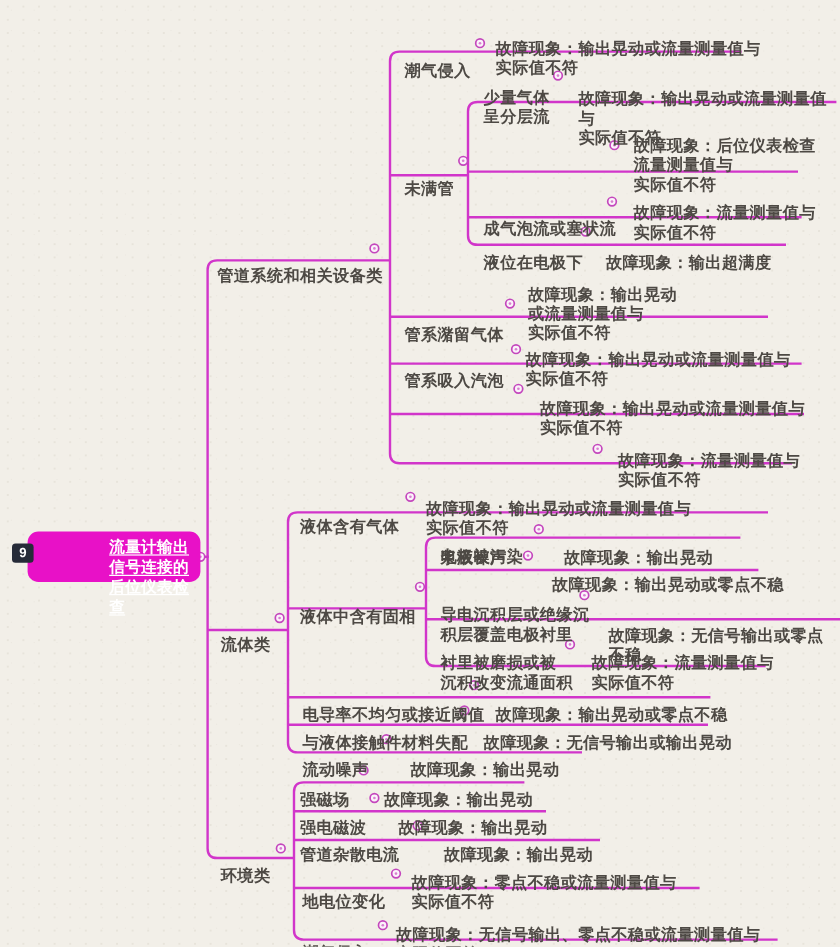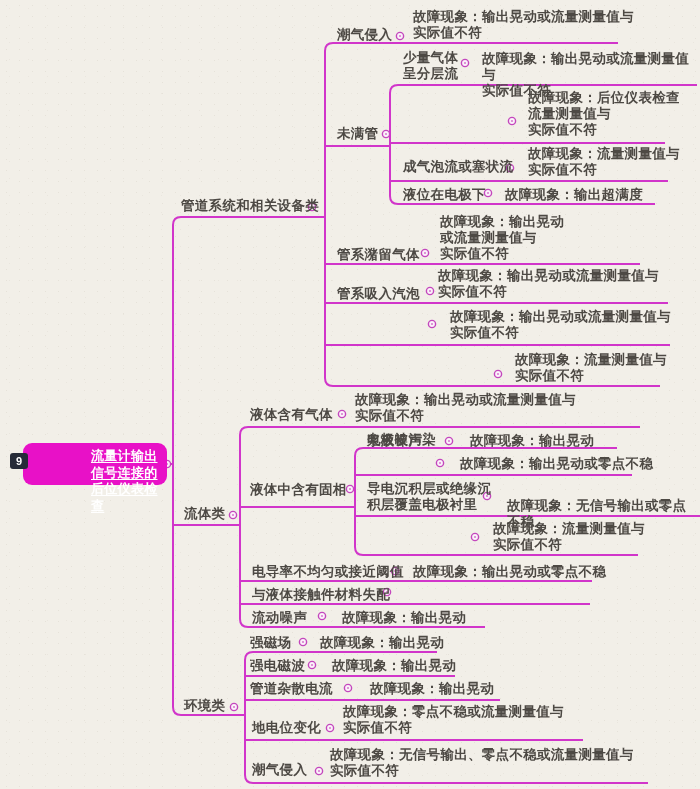--- a/index.html
+++ b/index.html
@@ -12,21 +12,21 @@
     background:
       radial-gradient(#e6e2d9 0.6px, transparent 0.8px),
       radial-gradient(#eae6de 0.6px, transparent 0.8px),
       #f2efe8;
     background-size:13px 11px,19px 17px;
   }
   svg.links{position:absolute;left:0;top:0;}
   .topic,.fault{
     position:absolute;
     font-size:13.5px;line-height:16px;letter-spacing:0.3px;
-    color:#4d4944;font-weight:600;white-space:pre-line;
+    color:#4d4944;font-weight:600;white-space:pre-line;margin-top:24px;
   }
   .fault{font-weight:600;}
   .root{
     position:absolute;left:23px;top:443px;width:144px;height:42px;
     background:#e811c7;border-radius:9px;box-sizing:border-box;
   }
   .root-title{
     position:absolute;left:27px;top:5px;
     color:#ffffff;font-weight:bold;font-size:13px;line-height:16.5px;
     letter-spacing:0.3px;white-space:pre-line;text-decoration:underline;
@@ -187,27 +187,30 @@
   <div class="topic" style="left:367px;top:433px">浆液噪声</div>
   <div class="fault" style="left:470px;top:433px">故障现象：输出晃动</div>
 
   <div class="topic" style="left:367px;top:432px">电极被污染</div>
   <div class="fault" style="left:460px;top:456px">故障现象：输出晃动或零点不稳</div>
 
   <div class="topic" style="left:367px;top:481px">导电沉积层或绝缘沉
 积层覆盖电极衬里</div>
   <div class="fault" style="left:507px;top:498px">故障现象：无信号输出或零点不稳</div>
 
+  <div class="topic" style="left:367px;top:521px">衬里被磨损或被
+沉积改变流通面积</div>
   <div class="fault" style="left:493px;top:521px">故障现象：流量测量值与
 实际值不符</div>
 
   <div class="topic" style="left:252px;top:564px">电导率不均匀或接近阈值</div>
   <div class="fault" style="left:413px;top:564px">故障现象：输出晃动或零点不稳</div>
 
   <div class="topic" style="left:252px;top:587px">与液体接触件材料失配</div>
+  <div class="fault" style="left:403px;top:587px">故障现象：无信号输出或输出晃动</div>
 
   <div class="topic" style="left:252px;top:610px">流动噪声</div>
   <div class="fault" style="left:342px;top:610px">故障现象：输出晃动</div>
 
   <div class="topic" style="left:250px;top:635px">强磁场</div>
   <div class="fault" style="left:320px;top:635px">故障现象：输出晃动</div>
 
   <div class="topic" style="left:250px;top:658px">强电磁波</div>
   <div class="fault" style="left:332px;top:658px">故障现象：输出晃动</div>
 

